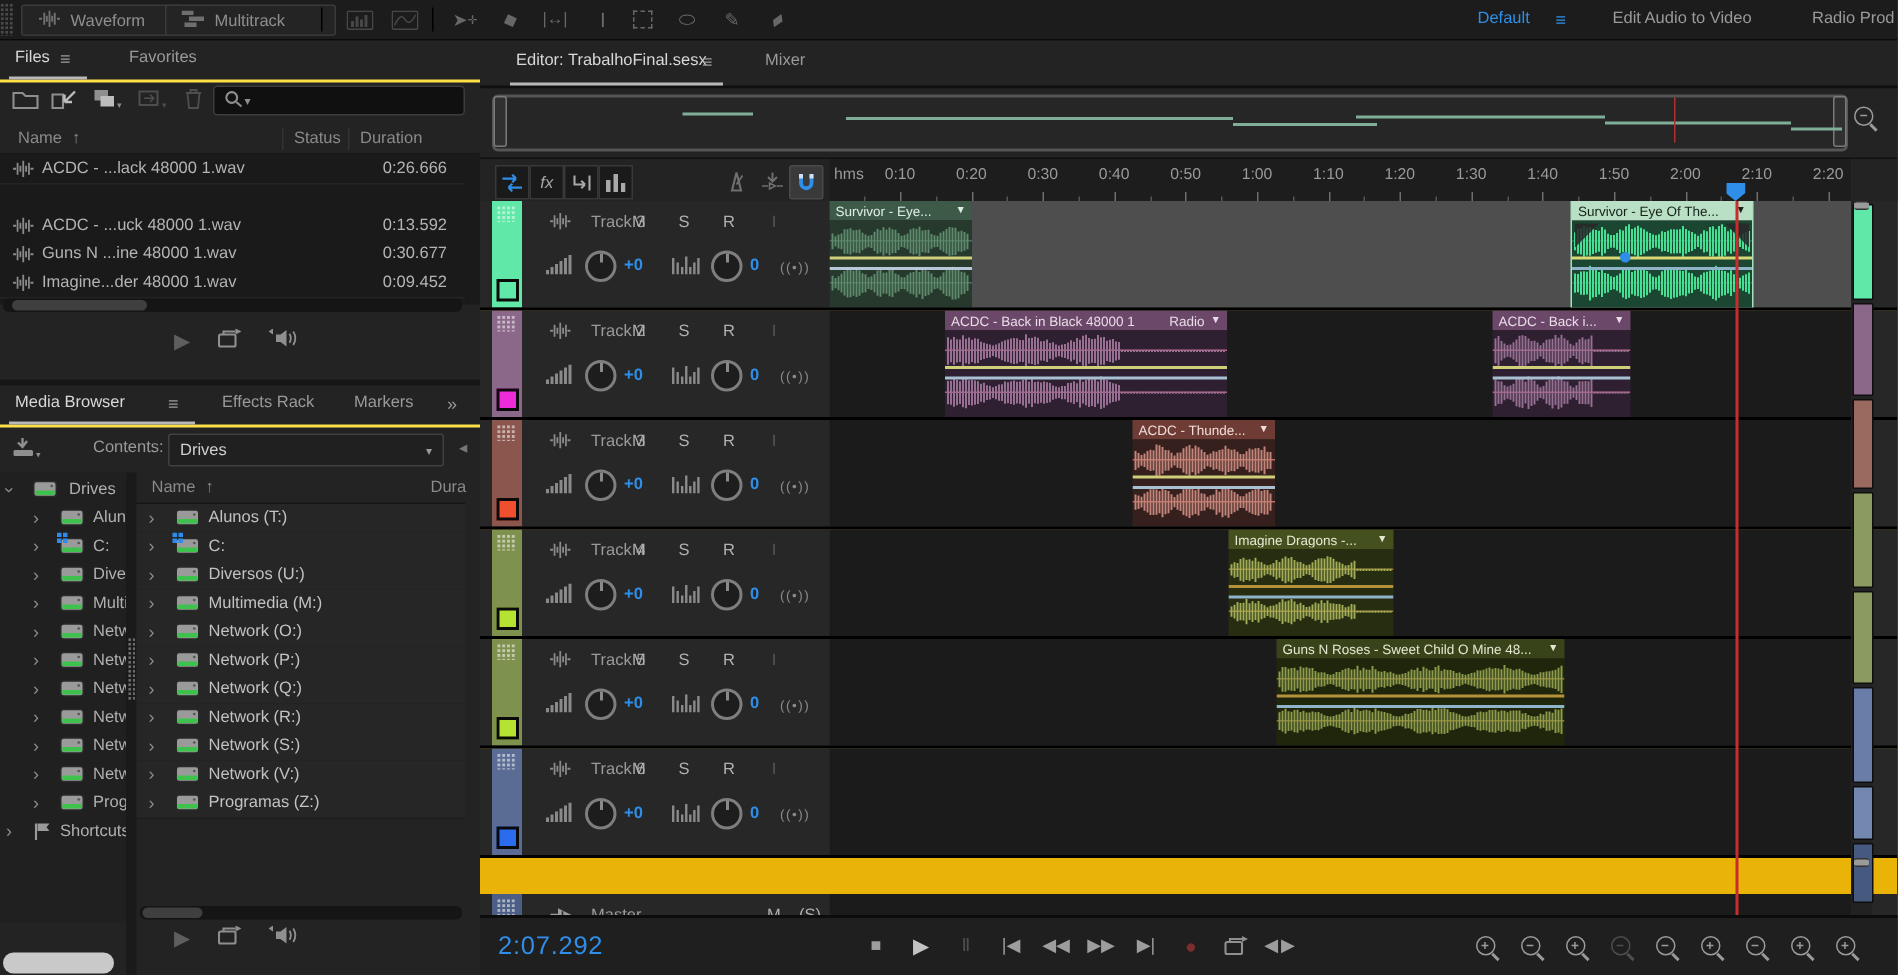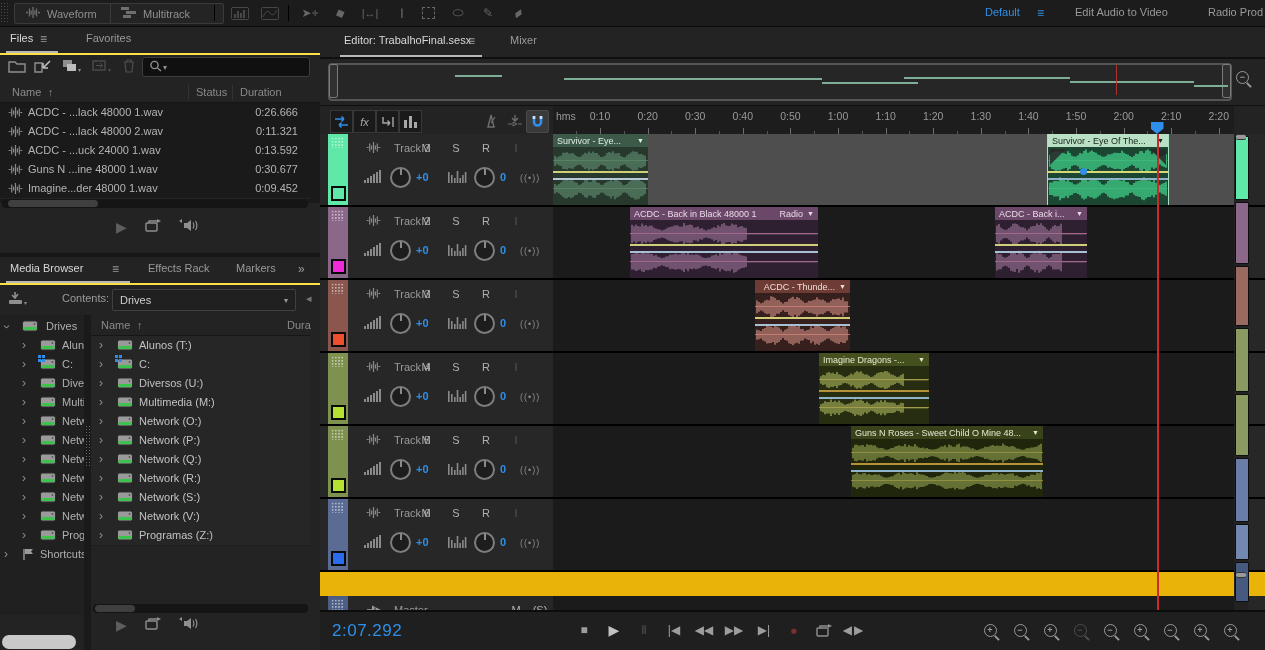--- a/index.html
+++ b/index.html
@@ -235,40 +235,29 @@
             <div class="fic"><svg width="15" height="11">
                 <g stroke="#8a8a8a" stroke-width="1.2" fill="none">
                   <path d="M0.7 5.5h2M12.3 5.5h2"></path>
                   <path d="M3.7 1.5v8M7.5 0v11M11.3 1.5v8"></path>
                   <path d="M5.6 3.5v4M9.4 3.5v4"></path>
                 </g>
               </svg></div>
             <div class="fname">ACDC - ...lack 48000 1.wav</div>
             <div class="fdur">0:26.666</div>
           </div>
-          <div class="filerow" style="top: 19px;">
-            <div class="fic"><svg width="15" height="11">
-                <g stroke="#8a8a8a" stroke-width="1.2" fill="none">
-                  <path d="M0.7 5.5h2M12.3 5.5h2"></path>
-                  <path d="M3.7 1.5v8M7.5 0v11M11.3 1.5v8"></path>
-                  <path d="M5.6 3.5v4M9.4 3.5v4"></path>
-                </g>
-              </svg></div>
-            <div class="fname">ACDC - ...lack 48000 2.wav</div>
-            <div class="fdur">0:11.321</div>
-          </div>
           <div class="filerow" style="top: 38px;">
             <div class="fic"><svg width="15" height="11">
                 <g stroke="#8a8a8a" stroke-width="1.2" fill="none">
                   <path d="M0.7 5.5h2M12.3 5.5h2"></path>
                   <path d="M3.7 1.5v8M7.5 0v11M11.3 1.5v8"></path>
                   <path d="M5.6 3.5v4M9.4 3.5v4"></path>
                 </g>
               </svg></div>
-            <div class="fname">ACDC - ...uck 24000 1.wav</div>
+            <div class="fname">ACDC - ...uck 48000 1.wav</div>
             <div class="fdur">0:13.592</div>
           </div>
           <div class="filerow" style="top: 57px;">
             <div class="fic"><svg width="15" height="11">
                 <g stroke="#8a8a8a" stroke-width="1.2" fill="none">
                   <path d="M0.7 5.5h2M12.3 5.5h2"></path>
                   <path d="M3.7 1.5v8M7.5 0v11M11.3 1.5v8"></path>
                   <path d="M5.6 3.5v4M9.4 3.5v4"></path>
                 </g>
               </svg></div>
@@ -858,21 +847,21 @@
               </svg></div>
             <div class="knob" style="left: 126px; top: 33px;"></div>
             <div class="kval" style="left: 152px; top: 37px;">0</div>
             <div class="wifi" style="left: 172px; top: 39px;">((•))</div>
           </div>
         </div>
         <div class="trow" style="top: 146px; height: 71px;">
           <div class="lane">
             <div class="clip" style="left: 202px; width: 95px;">
               <div class="chdr" style="background: rgb(110, 60, 53);">
-                <div class="ctitle" style="color: rgb(240, 221, 217); text-align: right;">ACDC - Thunde...</div>
+                <div class="ctitle" style="color: rgb(240, 221, 217);">ACDC - Thunde...</div>
                 <div class="carrow" style="color: rgb(240, 221, 217);">▼</div>
               </div>
               <div class="cbody" style="background: rgb(53, 32, 29);">
                 <div class="cline" style="top: 13.42px; height: 1px; background: rgb(196, 106, 94);"></div>
                 <div class="cline" style="top: 41.26px; height: 1px; background: rgb(196, 106, 94);"></div>
                 <div style="position: absolute; left: 0px; top: 0px;"><svg width="95" height="58">
                     <path d="M2 7.6V20.3M4 9.0V18.8M6 10.3V17.5M8 9.4V18.4M10 7.6V20.2M12 6.8V21.0M14 7.2V20.7M16 3.3V24.5M18 3.8V24.0M20 5.0V22.9M22 7.0V20.8M24 7.1V20.7M26 8.9V18.9M28 10.6V17.3M30 8.9V18.9M32 8.7V19.1M34 5.9V22.0M36 4.7V23.2M38 3.7V24.1M40 6.0V21.8M42 4.0V23.9M44 5.1V22.7M46 6.7V21.2M48 8.3V19.6M50 10.1V17.8M52 9.4V18.5M54 7.8V20.1M56 8.1V19.7M58 7.0V20.8M60 6.5V21.3M62 4.2V23.6M64 6.2V21.6M66 6.8V21.0M68 6.6V21.2M70 8.1V19.7M72 9.6V18.2M74 9.6V18.2M76 7.8V20.1M78 6.0V21.9M80 6.6V21.2M82 5.8V22.0M84 5.6V22.2M86 7.0V20.8M88 4.6V23.2M90 8.2V19.6M92 8.3V19.6M2 36.7V46.8M4 37.3V46.3M6 38.1V45.4M8 36.0V47.5M10 34.9V48.6M12 33.1V50.4M14 33.2V50.3M16 33.4V50.1M18 34.4V49.1M20 31.7V51.8M22 33.6V49.9M24 34.4V49.1M26 36.5V47.0M28 38.4V45.1M30 36.7V46.9M32 35.8V47.7M34 33.2V50.3M36 32.4V51.1M38 31.3V52.3M40 33.1V50.5M42 33.8V49.7M44 32.8V50.7M46 35.9V47.7M48 36.1V47.4M50 38.1V45.4M52 37.1V46.5M54 36.6V46.9M56 33.4V50.2M58 34.9V48.6M60 31.7V51.8M62 32.8V50.7M64 31.4V52.1M66 33.9V49.6M68 35.0V48.5M70 36.3V47.3M72 37.8V45.7M74 37.9V45.6M76 36.0V47.5M78 35.0V48.6M80 33.8V49.7M82 33.2V50.4M84 32.6V50.9M86 34.4V49.1M88 33.6V50.0M90 33.6V50.0M92 36.0V47.5" stroke="#c4857b" stroke-width="1.3" fill="none"></path>
                   </svg></div>
                 <div class="cline" style="top: 24px; height: 2px; background: rgb(207, 207, 122); z-index: 3;"></div>
                 <div class="cline" style="top: 31px; height: 2px; background: rgb(168, 192, 212); z-index: 3;"></div>

